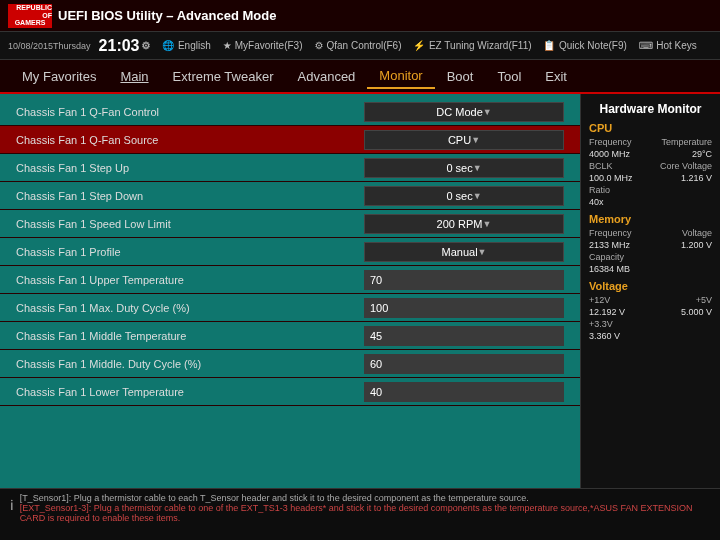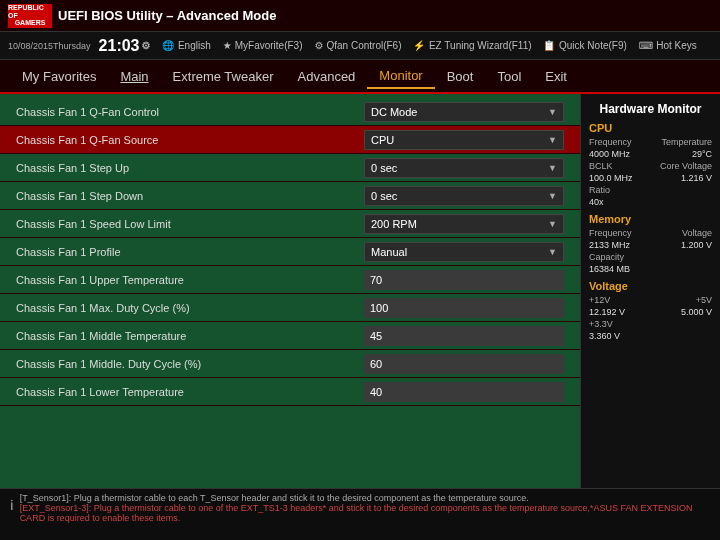--- a/index.html
+++ b/index.html
@@ -14,20 +14,21 @@
     }
 
     
     .top-bar {
       background: #1a0000;
       height: 32px;
       display: flex;
       align-items: center;
       padding: 0 8px;
       border-bottom: 1px solid #333;
+      text-align: right;
     }
     .logo-area {
       display: flex;
       align-items: center;
       gap: 6px;
       margin-right: 12px;
     }
     .logo-box {
       width: 44px;
       height: 24px;
@@ -113,21 +114,21 @@
 
     
     .main-area {
       display: flex;
       height: calc(540px - 32px - 28px - 34px - 28px - 24px);
     }
 
     
     .left-content {
       flex: 1;
-      background: #14532d;
+      background: #0f766e;
       overflow-y: auto;
       padding: 4px 0;
     }
 
     
     .setting-row {
       display: flex;
       align-items: center;
       height: 28px;
       padding: 0 16px;
@@ -143,21 +144,21 @@
     }
     .setting-value {
       width: 200px;
       background: #2a2a2a;
       border: 1px solid #444;
       color: #fff;
       font-size: 11px;
       padding: 2px 6px;
       display: flex;
       align-items: center;
-      justify-content: space-between;
+      justify-content: center;
       height: 20px;
     }
     .setting-value-plain {
       width: 200px;
       background: #3a3a3a;
       color: #fff;
       font-size: 11px;
       padding: 2px 6px;
       height: 20px;
       display: flex;

